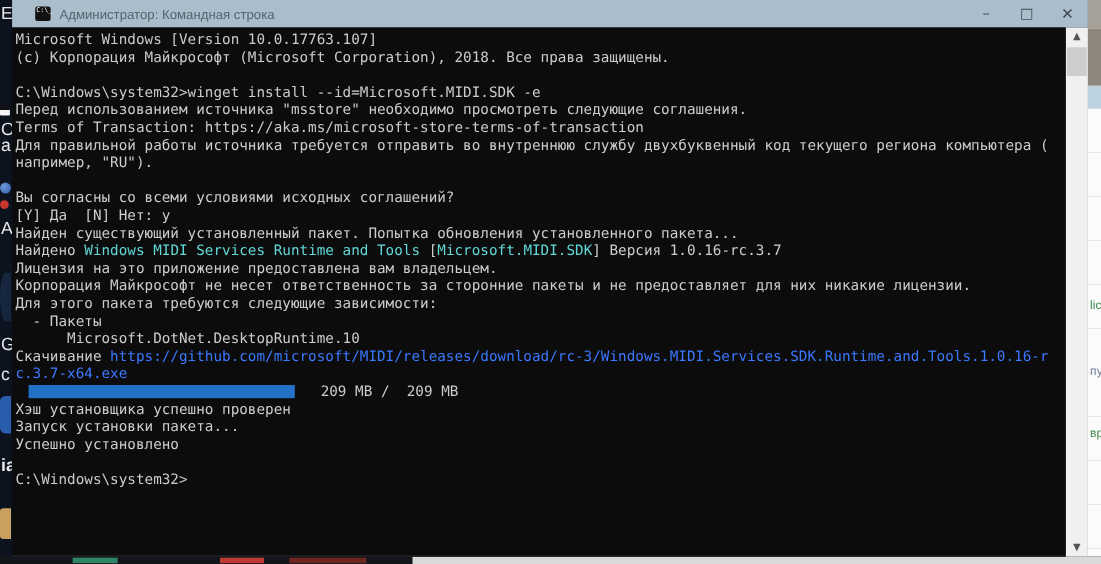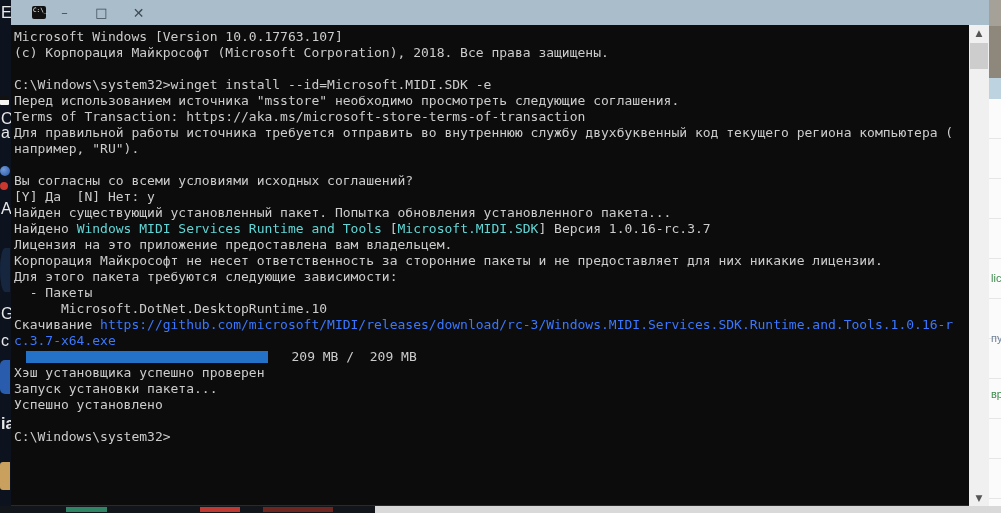--- a/index.html
+++ b/index.html
@@ -103,20 +103,21 @@
   <div class="bs-light"></div>
   <div class="bs-green"></div>
   <div class="bs-red"></div>
   <div class="bs-maroon"></div>
 </div>
 
 <div id="console-window">
 
   <div id="titlebar">
     <div id="cmd-icon">C:\_</div>
+    <div id="window-title">Администратор: Командная строка</div>
     <div class="tb-btn">–</div>
     <div class="tb-btn">□</div>
     <div class="tb-btn close">✕</div>
   </div>
 
   <div id="console-body">
     <div id="console-output"><div class="line"><span>Microsoft Windows [Version 10.0.17763.107]</span></div><div class="line"><span>(c) Корпорация Майкрософт (Microsoft Corporation), 2018. Все права защищены.</span></div><div class="line">&nbsp;</div><div class="line"><span>C:\Windows\system32&gt;winget install --id=Microsoft.MIDI.SDK -e</span></div><div class="line"><span>Перед использованием источника "msstore" необходимо просмотреть следующие соглашения.</span></div><div class="line"><span>Terms of Transaction: https://aka.ms/microsoft-store-terms-of-transaction</span></div><div class="line"><span>Для правильной работы источника требуется отправить во внутреннюю службу двухбуквенный код текущего региона компьютера (</span></div><div class="line"><span>например, "RU").</span></div><div class="line">&nbsp;</div><div class="line"><span>Вы согласны со всеми условиями исходных соглашений?</span></div><div class="line"><span>[Y] Да  [N] Нет: y</span></div><div class="line"><span>Найден существующий установленный пакет. Попытка обновления установленного пакета...</span></div><div class="line"><span>Найдено </span><span style="color: rgb(97, 214, 214);">Windows MIDI Services Runtime and Tools</span><span> [</span><span style="color: rgb(97, 214, 214);">Microsoft.MIDI.SDK</span><span>] Версия 1.0.16-rc.3.7</span></div><div class="line"><span>Лицензия на это приложение предоставлена вам владельцем.</span></div><div class="line"><span>Корпорация Майкрософт не несет ответственность за сторонние пакеты и не предоставляет для них никакие лицензии.</span></div><div class="line"><span>Для этого пакета требуются следующие зависимости:</span></div><div class="line"><span>  - Пакеты</span></div><div class="line"><span>      Microsoft.DotNet.DesktopRuntime.10</span></div><div class="line"><span>Скачивание </span><span style="color: rgb(59, 120, 255);">https://github.com/microsoft/MIDI/releases/download/rc-3/Windows.MIDI.Services.SDK.Runtime.and.Tools.1.0.16-r</span></div><div class="line"><span style="color: rgb(59, 120, 255);">c.3.7-x64.exe</span></div><div class="line"><span class="progress-fill" style="background: rgb(36, 114, 200);"></span><span>   209 MB /  209 MB</span></div><div class="line"><span>Хэш установщика успешно проверен</span></div><div class="line"><span>Запуск установки пакета...</span></div><div class="line"><span>Успешно установлено</span></div><div class="line">&nbsp;</div><div class="line"><span>C:\Windows\system32&gt;</span></div></div>
   </div>
 
   <div id="scrollbar">

